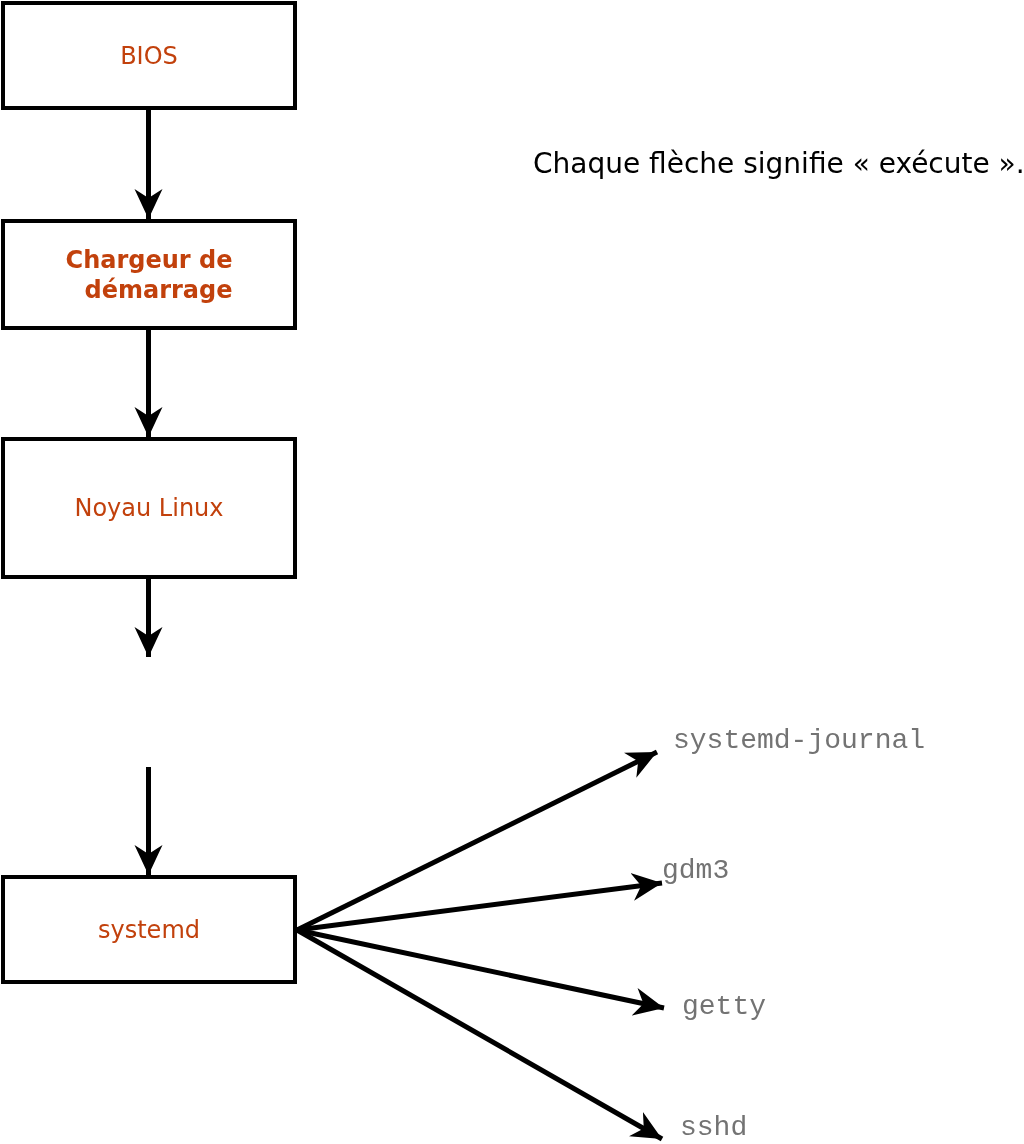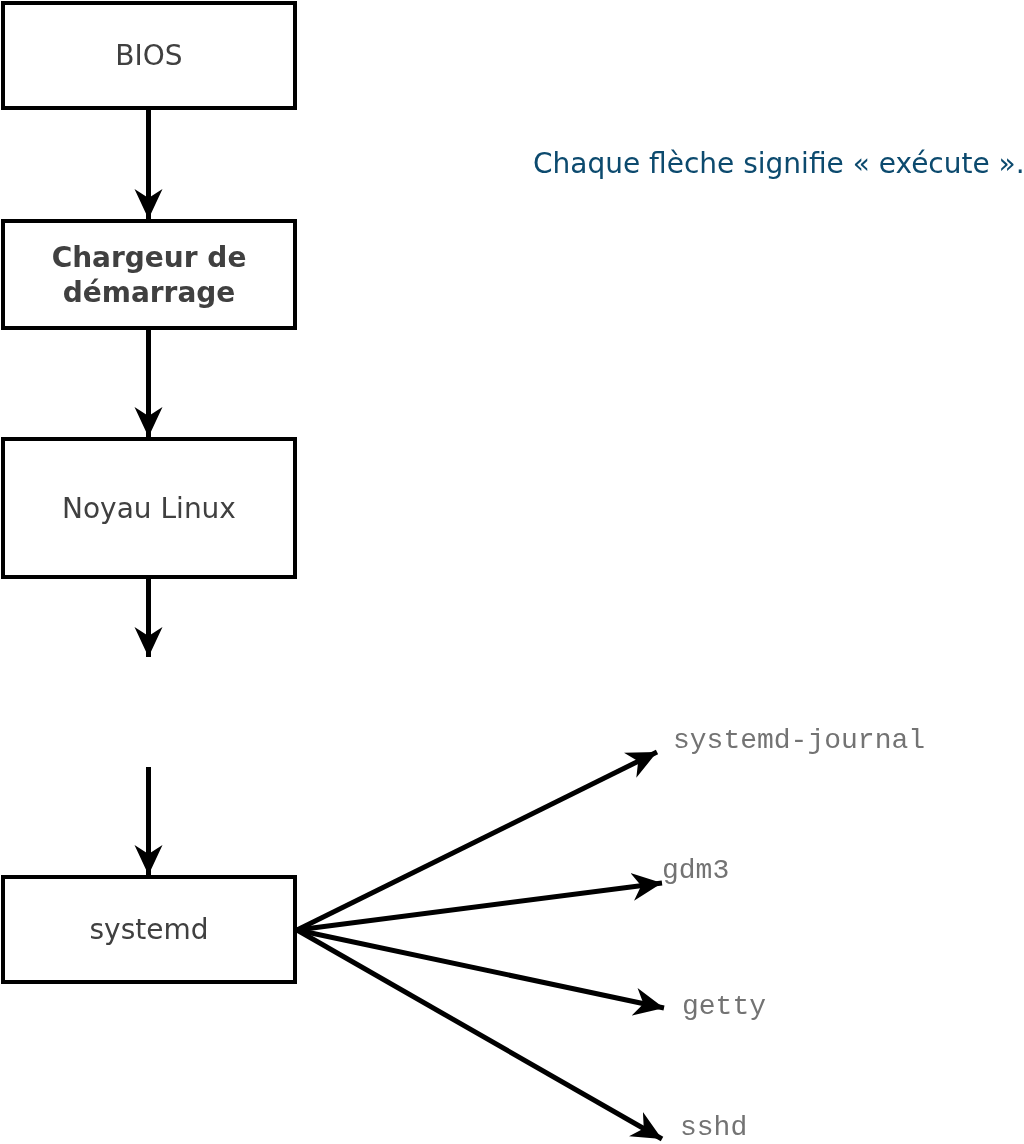--- a/index.html
+++ b/index.html
@@ -27,44 +27,44 @@
     left: 1px;
     width: 296px;
     box-sizing: border-box;
     border: 4px solid #000000;
     background: #ffffff;
     display: flex;
     align-items: center;
     justify-content: center;
   }
   .box-label {
-    font-size: 28px;
+    font-size: 24px;
     line-height: 1.25;
     white-space: pre-line;
-    text-align: center;
-    color: #404040;
+    text-align: right;
+    color: #c2410c;
   }
   .proc-label {
     position: absolute;
     transform: translateY(-50%);
     font-family: Liberation Mono, monospace;
     font-size: 28px;
     line-height: 1;
     white-space: nowrap;
     color: #737373;
   }
   .annotation {
     position: absolute;
     left: 533px;
     top: 164px;
     transform: translateY(-50%);
     font-size: 28px;
     line-height: 1;
     white-space: nowrap;
-    color: #0c4a6e;
+    color: #000000;
   }
 </style>
 </head>
 <body>
 
 <div class="canvas">
 
   <svg class="arrows-layer" viewBox="0 0 1024 1144" xmlns="http://www.w3.org/2000/svg">
     <defs>
       <marker id="ah" viewBox="0 0 30 30" refX="30" refY="15" markerWidth="30" markerHeight="30" markerUnits="userSpaceOnUse" orient="auto">

